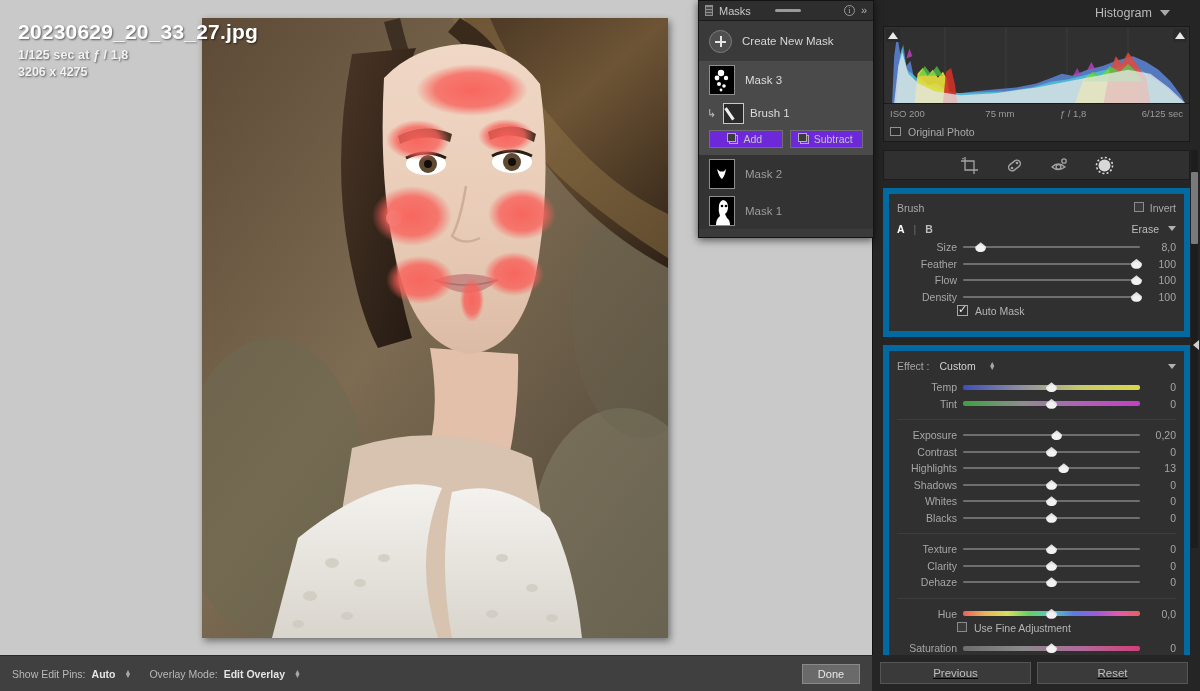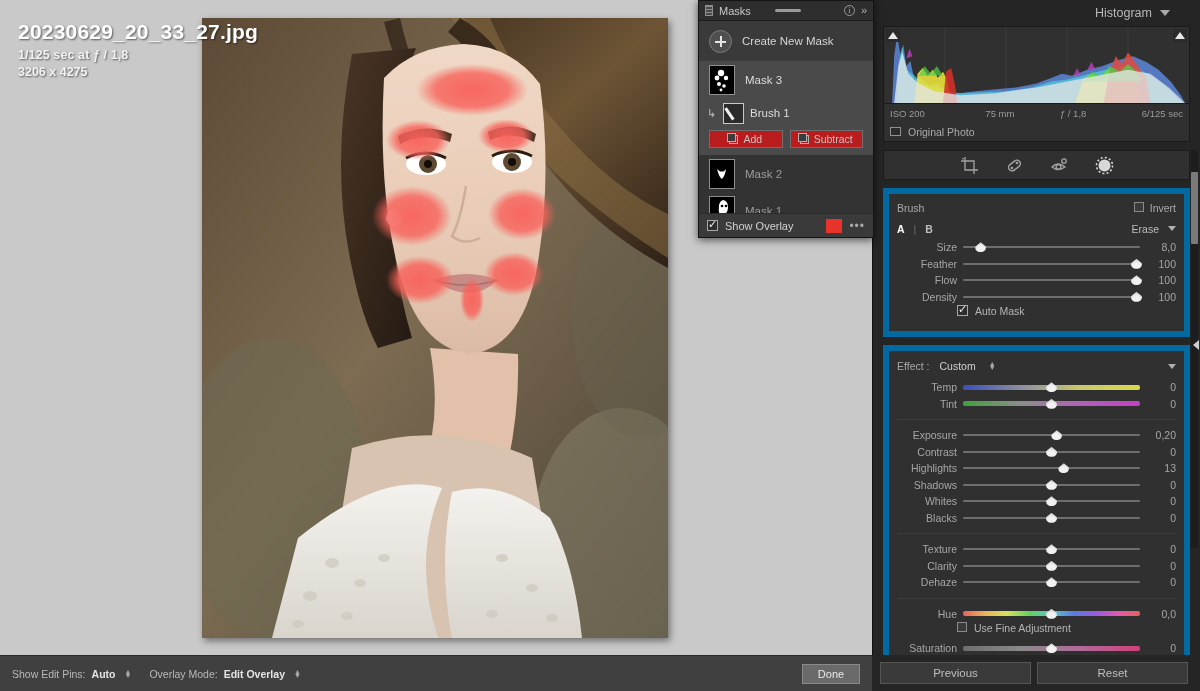--- a/index.html
+++ b/index.html
@@ -107,21 +107,21 @@
     position: relative; flex: 0 0 auto;
   }
   .sub-thumb::after {
     content: ''; position: absolute; left: 4px; top: 3px; width: 2.5px; height: 14px;
     background: #f0f0f0; transform: rotate(-34deg); transform-origin: center;
   }
   .addsub-row {
     display: flex; gap: 7px; padding: 2px 10px 7px 10px; background: #4a4a4a;
   }
   .addsub-btn {
-    flex: 1; height: 18px; background: #b91c1c; border: 1px solid #6e6e6e;
+    flex: 1; height: 18px; background: #6d28d9; border: 1px solid #6e6e6e;
     display: flex; align-items: center; justify-content: center; gap: 5px;
     font-size: 10.5px; color: #c4c4c4;
   }
   .addsub-icon {
     width: 9px; height: 9px; border: 1px solid #b0b0b0; position: relative;
   }
   .addsub-icon::after {
     content: ''; position: absolute; left: -3px; top: -3px; width: 7px; height: 7px;
     border: 1px solid #b0b0b0; background: #3c3c3c;
   }
@@ -263,20 +263,21 @@
     display: inline-flex; flex-direction: column; line-height: 4px;
     font-size: 7px; color: #a6a6a6; margin-left: 3px;
   }
   .effect-head .right { margin-left: auto; }
 
   
   .bottom-bar-right {
     position: absolute; bottom: 0; right: 0; width: 328px; height: 36px;
     background: #252525; display: flex; align-items: center; gap: 6px;
     padding: 0 12px 0 8px;
+    text-decoration: underline;
   }
   .big-btn {
     flex: 1; height: 22px; background: #3a3a3a; border: 1px solid #555;
     color: #bfbfbf; font-size: 11.5px; display: flex;
     align-items: center; justify-content: center;
   }
   .bottom-bar-left {
     position: absolute; bottom: 0; left: 0; width: 872px; height: 36px;
     background: #404040; border-top: 1px solid #2a2a2a;
     display: flex; align-items: center; padding: 0 12px; gap: 18px;
@@ -481,26 +482,20 @@
             <rect width="24" height="28" fill="#000"></rect>
             <path d="M13 3 Q18 4 18 10 Q18 15 15 17 L17 21 Q20 23 20 28 L6 28 Q6 22 10 19 Q8 14 9 8 Q10 4 13 3 Z" fill="#fff"></path>
             <circle cx="12" cy="9" r="1.3" fill="#000"></circle>
             <circle cx="16" cy="9" r="1.3" fill="#000"></circle>
           </svg>
         </span>
         <span class="mask-name dim">Mask 1</span>
       </div>
     </div>
 
-    <div class="show-overlay-row">
-      <span class="chk on"></span>
-      <span class="so-label">Show Overlay</span>
-      <span class="overlay-swatch" id="ovSwatch" style="background: rgb(232, 51, 42);"></span>
-      <span class="dots">•••</span>
-    </div>
   </div>
 
   <div class="right-panel">
 
     <div class="hist-header">
       <span class="hist-title">Histogram</span>
       <span class="tri-down"></span>
     </div>
 
     <div class="hist-box">

